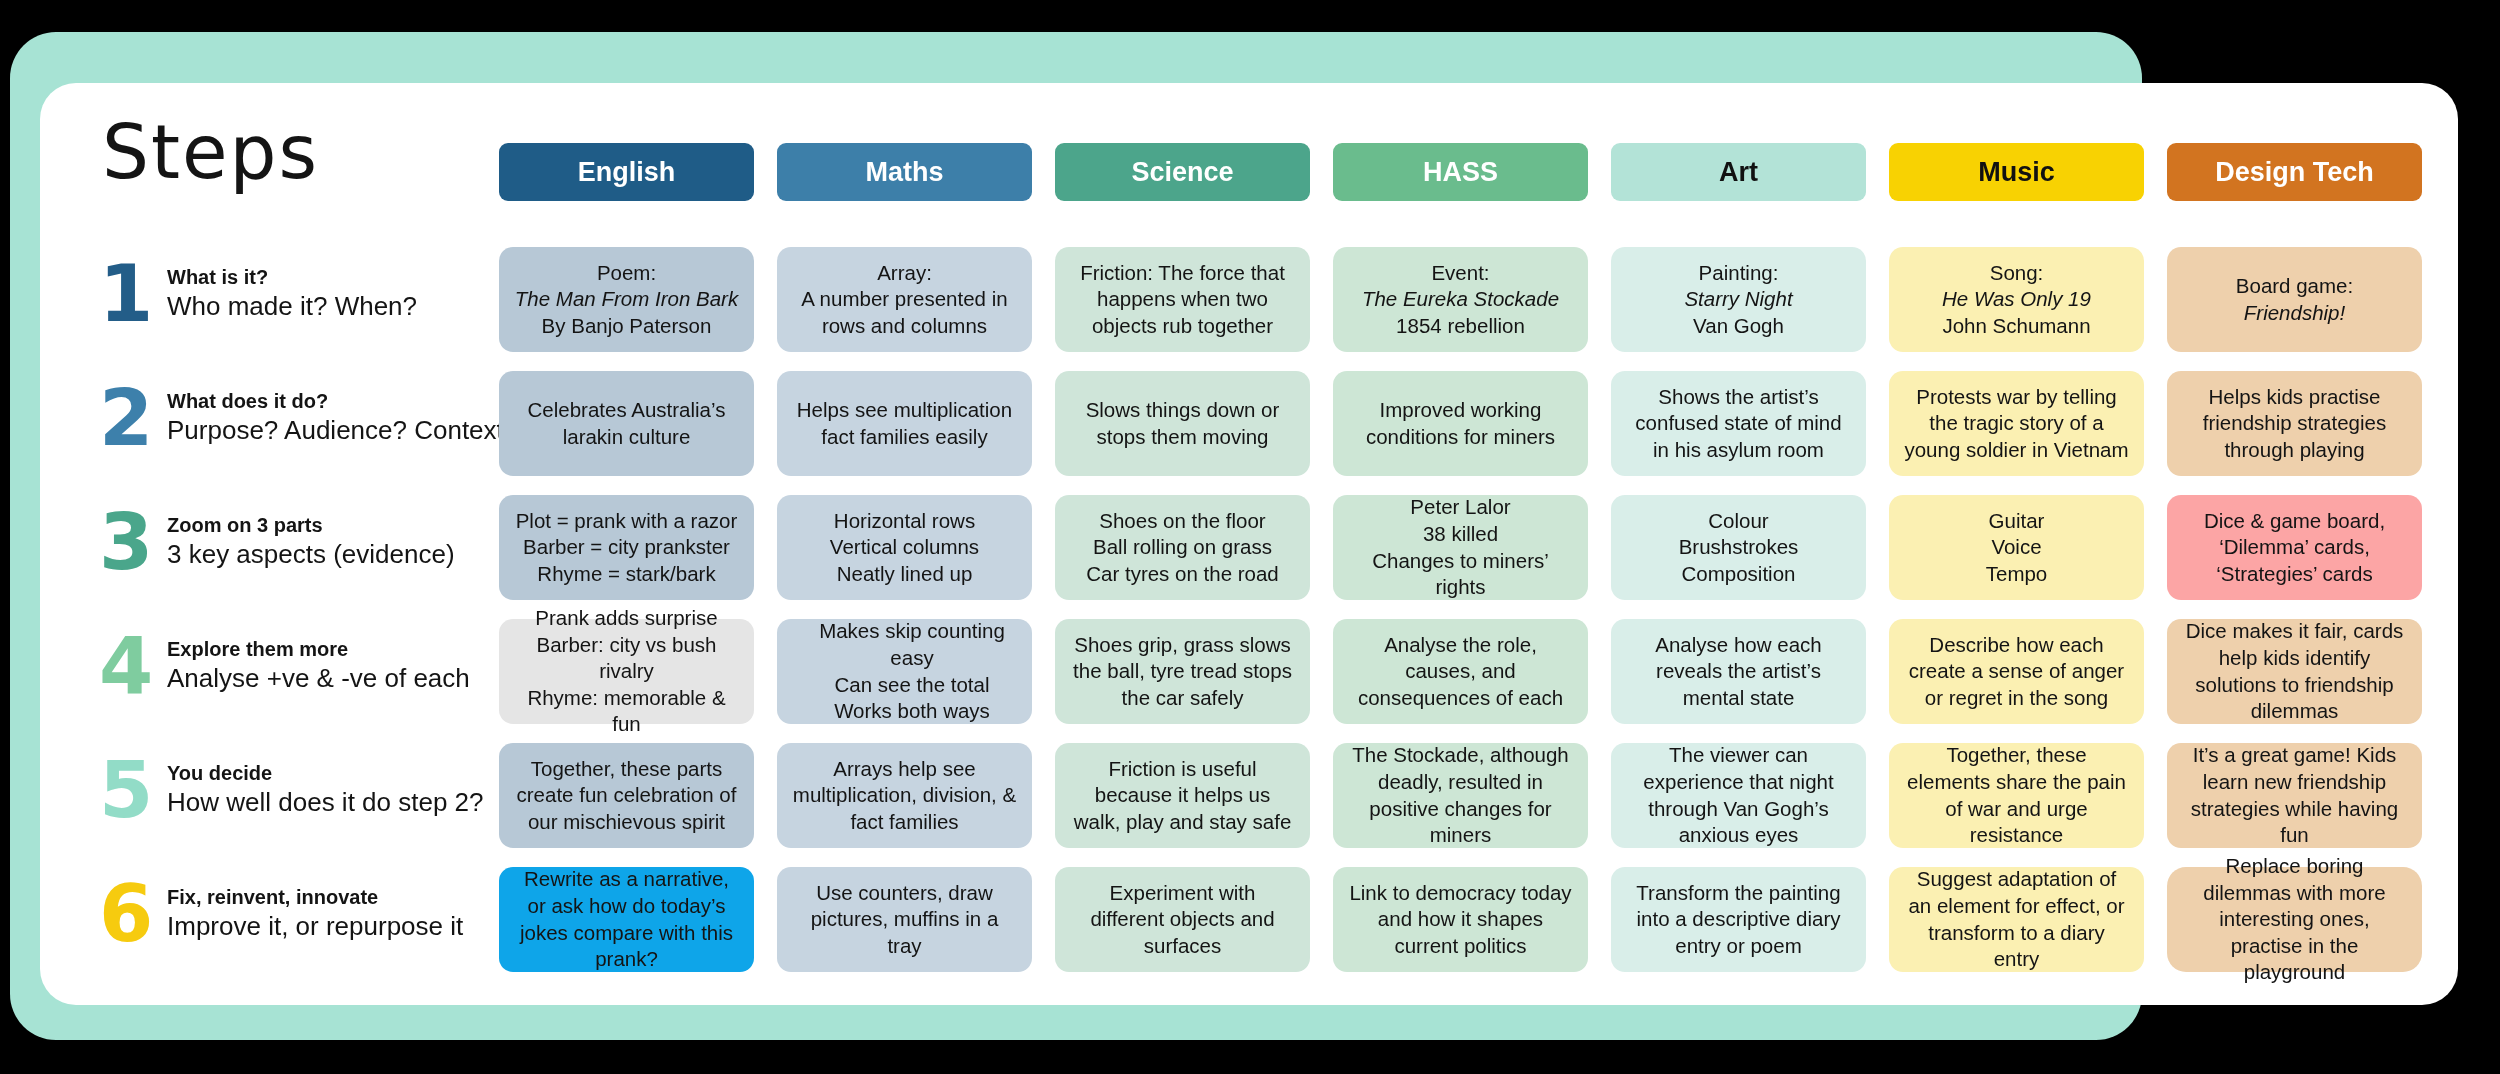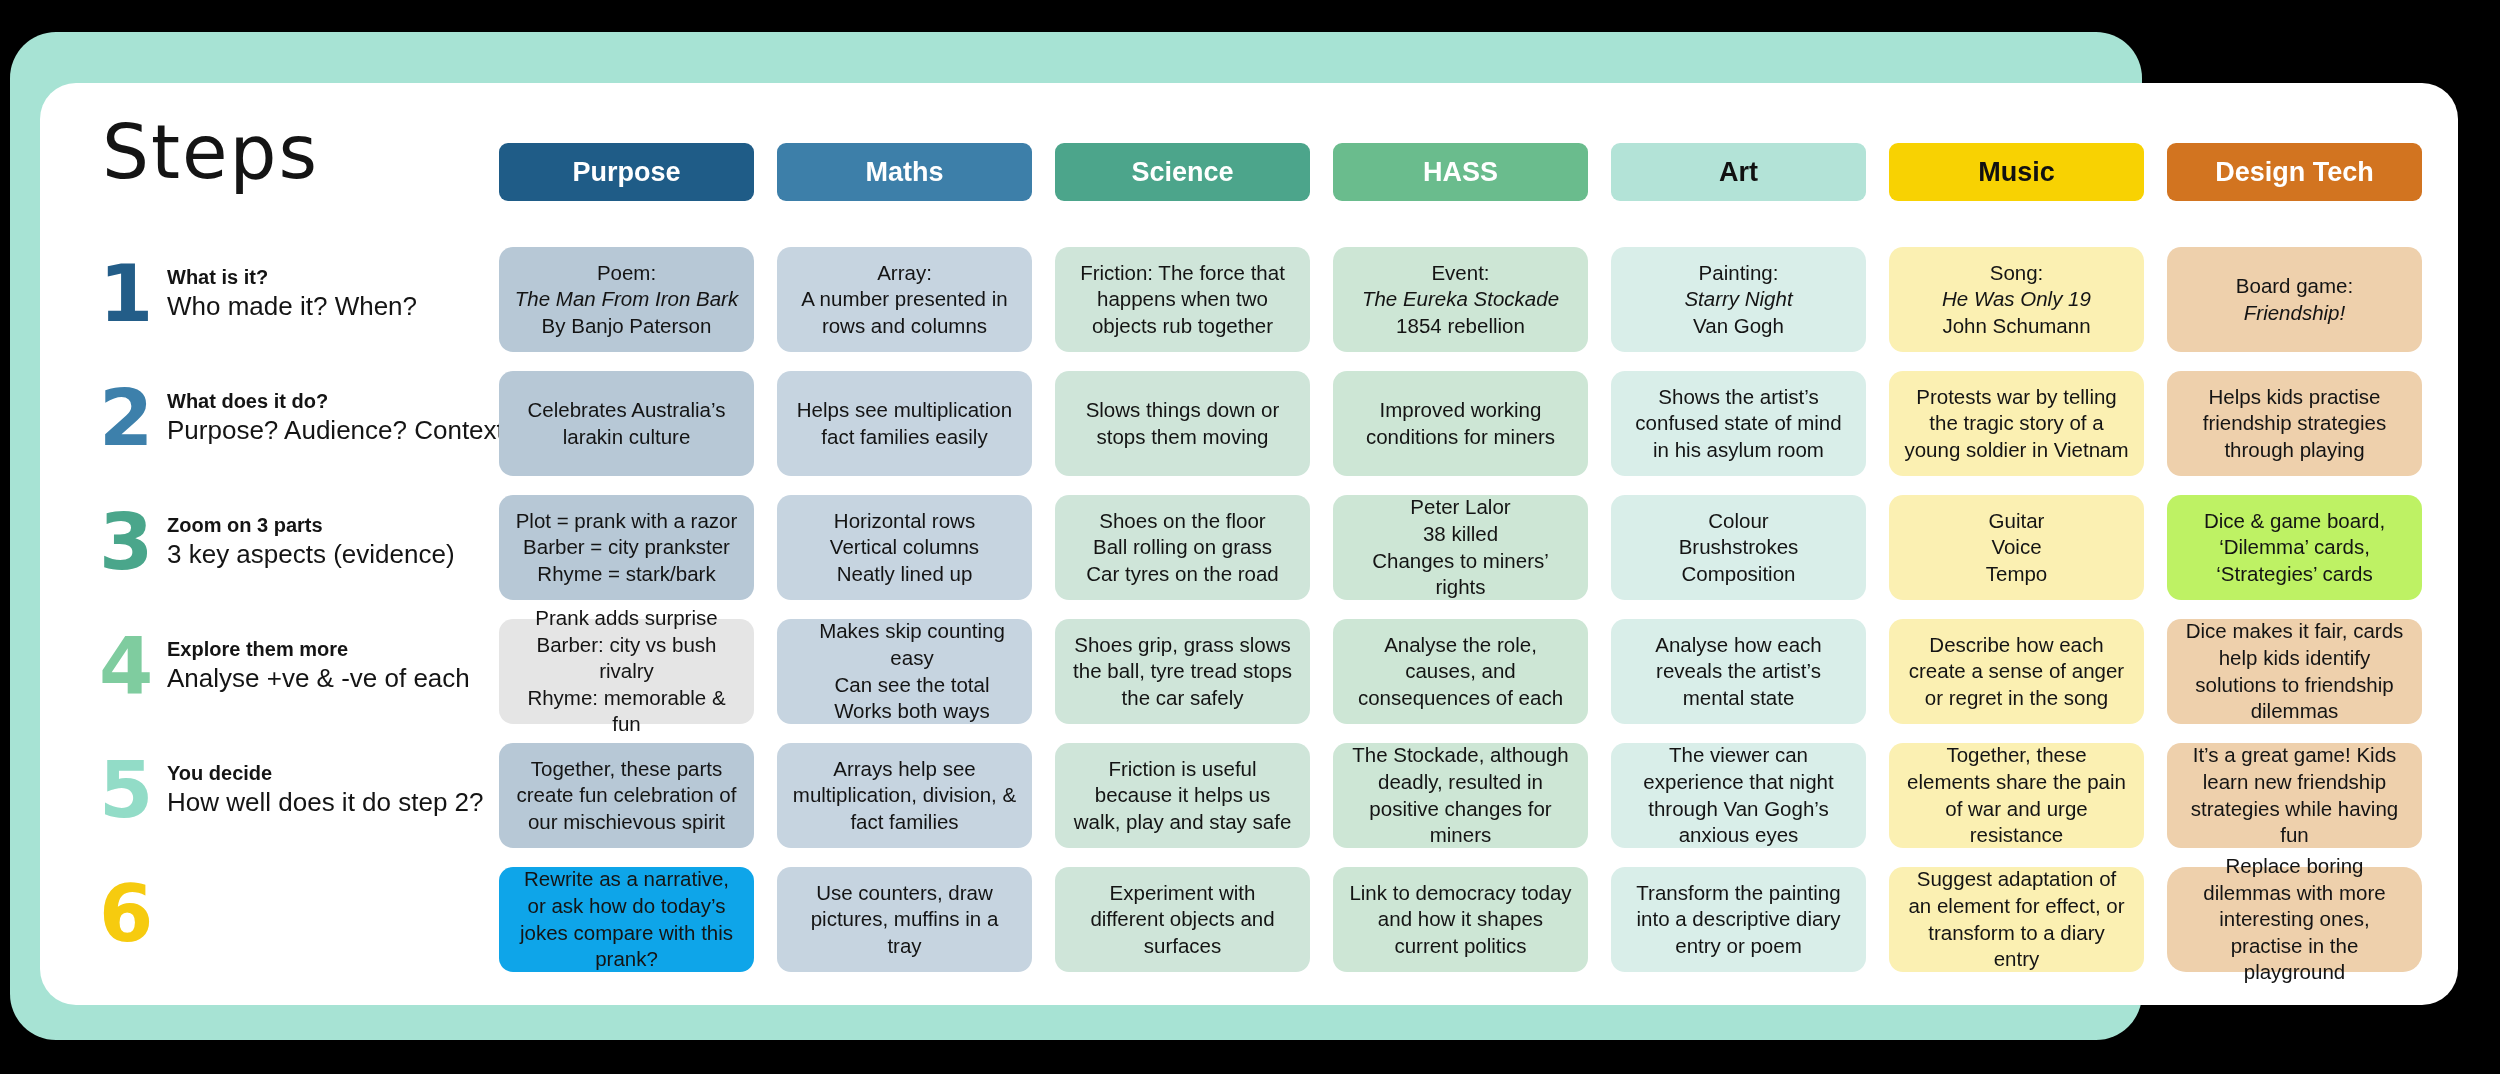--- a/index.html
+++ b/index.html
@@ -62,21 +62,21 @@
   .line { width:100%; }
   .line.it { font-style:italic; }
 </style>
 </head>
 <body style="background: rgb(0, 0, 0);">
 
 <div class="frame" id="frame" style="background: rgb(167, 227, 212);">
   <div class="card" id="card" style="background: rgb(255, 255, 255);">
     <h1 class="title">Steps</h1>
     <div class="headers" id="headers">
-        <div class="hdr" style="background: rgb(31, 92, 135); color: rgb(255, 255, 255);">Purpose</div>
+        <div class="hdr" style="background: rgb(31, 92, 135); color: rgb(255, 255, 255);">English</div>
         <div class="hdr" style="background: rgb(61, 127, 169); color: rgb(255, 255, 255);">Maths</div>
         <div class="hdr" style="background: rgb(76, 165, 139); color: rgb(255, 255, 255);">Science</div>
         <div class="hdr" style="background: rgb(106, 188, 141); color: rgb(255, 255, 255);">HASS</div>
         <div class="hdr" style="background: rgb(179, 227, 215); color: rgb(17, 17, 17);">Art</div>
         <div class="hdr" style="background: rgb(248, 210, 2); color: rgb(17, 17, 17);">Music</div>
         <div class="hdr" style="background: rgb(210, 116, 32); color: rgb(255, 255, 255);">Design Tech</div>
       </div>
     <div class="grid" id="grid">
         <div class="step">
           <span class="num" style="color: rgb(35, 93, 136);">1</span>
@@ -174,21 +174,21 @@
         <div class="cell" style="background: rgb(217, 238, 233);">
           <div class="line">Colour</div>
           <div class="line">Brushstrokes</div>
           <div class="line">Composition</div>
         </div>
         <div class="cell" style="background: rgb(251, 240, 178);">
           <div class="line">Guitar</div>
           <div class="line">Voice</div>
           <div class="line">Tempo</div>
         </div>
-        <div class="cell" style="background: #bef264;">
+        <div class="cell" style="background: #fca5a5;">
           <div class="line">Dice &amp; game board,</div>
           <div class="line">‘Dilemma’ cards,</div>
           <div class="line">‘Strategies’ cards</div>
         </div>
         <div class="step">
           <span class="num" style="color: rgb(127, 204, 159);">4</span>
           <span class="stx">
             <div class="st-title">Explore them more</div>
             <div class="st-sub">Analyse +ve &amp; -ve of each</div>
           </span>
@@ -241,20 +241,24 @@
           <div class="line">The viewer can experience that night through Van Gogh’s anxious eyes</div>
         </div>
         <div class="cell" style="background: rgb(251, 240, 178);">
           <div class="line">Together, these elements share the pain of war and urge resistance</div>
         </div>
         <div class="cell" style="background: rgb(238, 208, 172);">
           <div class="line">It’s a great game! Kids learn new friendship strategies while having fun</div>
         </div>
         <div class="step">
           <span class="num" style="color: rgb(246, 203, 15);">6</span>
+          <span class="stx">
+            <div class="st-title">Fix, reinvent, innovate</div>
+            <div class="st-sub">Improve it, or repurpose it</div>
+          </span>
         </div>
         <div class="cell" style="background: #0ea5e9; align-items: center;">
           <div class="line">Rewrite as a narrative, or ask how do today’s jokes compare with this prank?</div>
         </div>
         <div class="cell" style="background: rgb(198, 212, 224);">
           <div class="line">Use counters, draw pictures, muffins in a tray</div>
         </div>
         <div class="cell" style="background: rgb(207, 229, 217);">
           <div class="line">Experiment with different objects and surfaces</div>
         </div>

